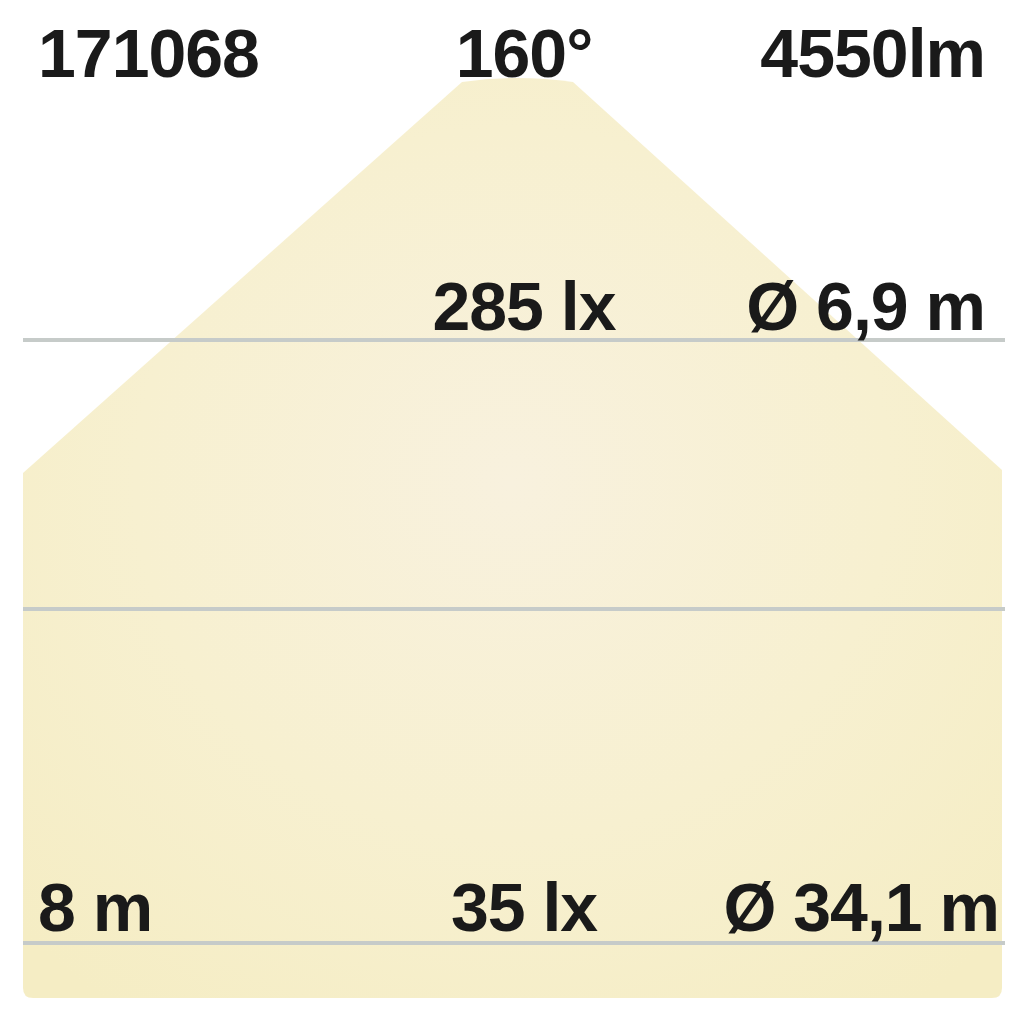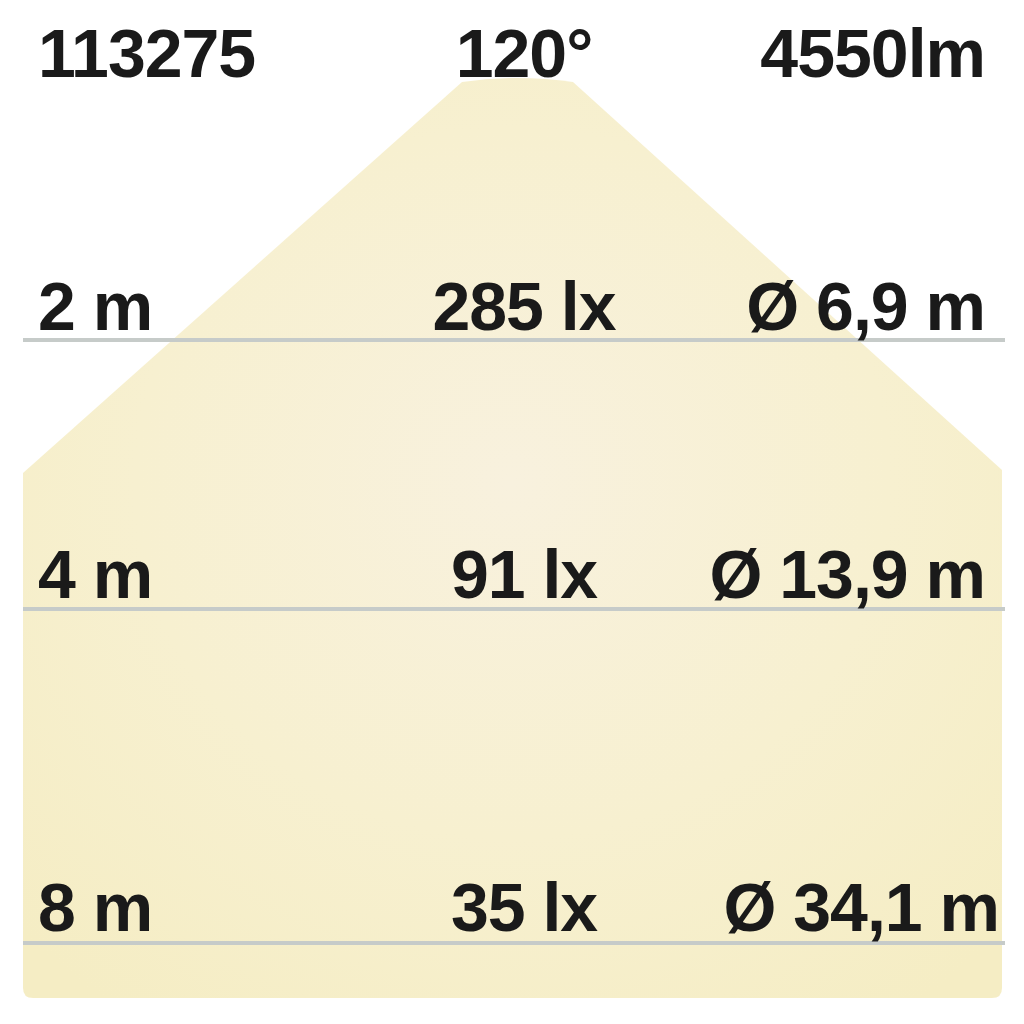--- a/index.html
+++ b/index.html
@@ -81,36 +81,30 @@
              Q 23 998 23 988
              L 23 473
              Z" fill="url(#beamGrad)"></path>
 
     <rect x="23" y="338" width="982" height="4" fill="#c6cbc9"></rect>
     <rect x="23" y="607" width="982" height="4" fill="#c6cbc9"></rect>
     <rect x="23" y="941" width="982" height="4" fill="#c6cbc9"></rect>
   </svg>
 
   <div class="row row-header">
-    <span class="cell-left">113275</span>
-    <span class="cell-center">120°</span>
+    <span class="cell-left">171068</span>
+    <span class="cell-center">160°</span>
     <span class="cell-right">4550lm</span>
   </div>
 
   <div class="row row-1">
-    <span class="cell-left">2 m</span>
     <span class="cell-center">285 lx</span>
     <span class="cell-right">Ø 6,9 m</span>
   </div>
 
-  <div class="row row-2">
-    <span class="cell-left">4 m</span>
-    <span class="cell-center">91 lx</span>
-    <span class="cell-right">Ø 13,9 m</span>
-  </div>
 
   <div class="row row-3">
     <span class="cell-left">8 m</span>
     <span class="cell-center">35 lx</span>
     <span class="cell-right">Ø 34,1 m</span>
   </div>
 
 </div>
 
 </body></html>

